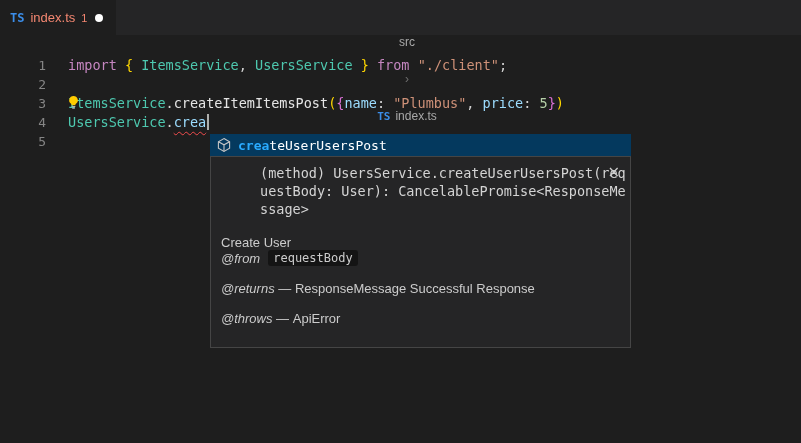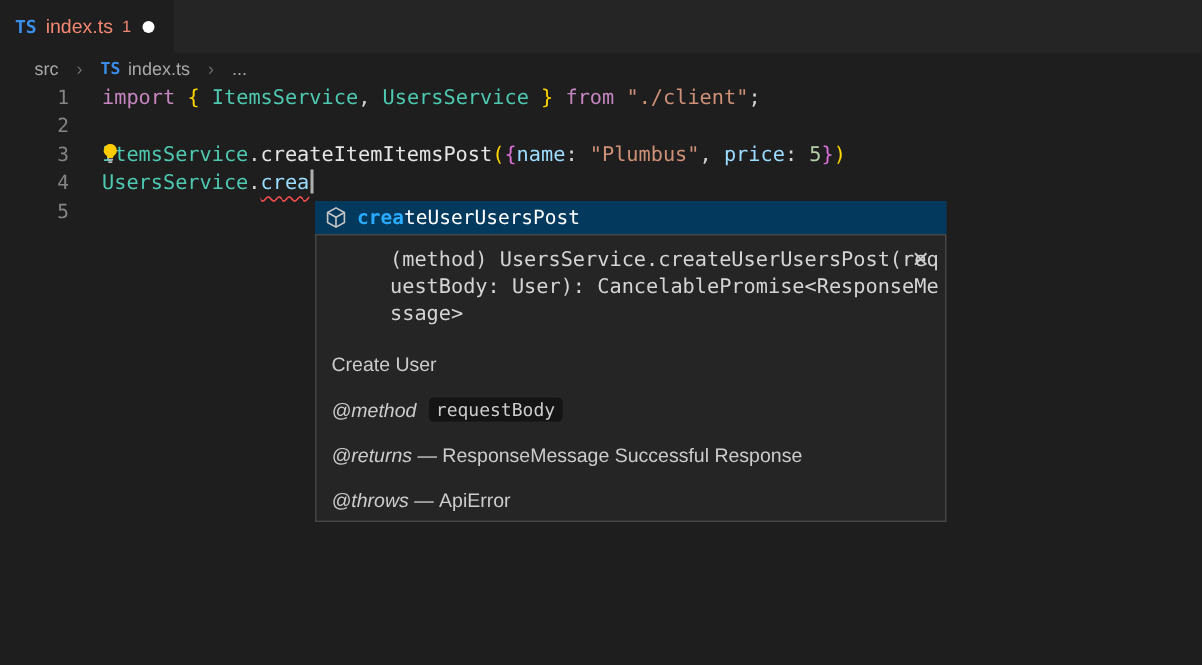--- a/index.html
+++ b/index.html
@@ -26,22 +26,22 @@
   }
   .tab-filename { color: #f48771; }
   .tab-errcount { color: #f48771; font-size: 11px; }
   .dirty-dot {
     width: 8px; height: 8px; border-radius: 50%;
     background: #ffffff; margin-left: 2px;
   }
   
   .breadcrumbs {
     height: 21px; display: flex; align-items: center;
-    padding-left: 23px; gap: 12px;
-    font-size: 12px; color: #a9a9a9;
+    padding-left: 13px; gap: 23px;
+    font-size: 12px; color: #a9a9a9; flex-direction: column;
   }
   .crumb { display: flex; align-items: center; gap: 5px; cursor: pointer; }
   .crumb .ts-icon { font-size: 11px; }
   .crumb-sep { color: #6e6e6e; font-size: 12px; }
   
   .editor { position: relative; font-family: "DejaVu Sans Mono", monospace; font-size: 13.5px; }
   .code-line { display: flex; height: 19px; line-height: 19px; position: relative; }
   .gutter {
     width: 46px; flex: 0 0 46px; text-align: right;
     color: #858585; font-size: 13px; user-select: none;
@@ -90,21 +90,21 @@
     line-height: 18px; color: #d4d4d4;
     width: 368px; word-break: break-all;
     margin-bottom: 17px;
     margin-left: 39px;
   }
   .docs-close {
     position: absolute; top: 8px; right: 10px;
     color: #cccccc; font-size: 15px; line-height: 14px;
     cursor: pointer; font-family: "DejaVu Sans", sans-serif;
   }
-  .docs-description { font-size: 13px; margin-bottom: 15px; }
+  .docs-description { font-size: 13px; margin-bottom: 0; }
   .docs-tag { font-size: 13px; margin-bottom: 15px; display: flex; align-items: center; }
   .tag-name { font-style: italic; }
   .tag-chip {
     font-family: "DejaVu Sans Mono", monospace; font-size: 12px;
     background: #141414; color: #cccccc;
     padding: 1px 5px; border-radius: 3px; margin-left: 8px;
   }
   .tag-dash { white-space: pre; }
 </style>
 </head>
@@ -169,21 +169,21 @@
       <path d="M2.4 4.7 L8 7.8 L13.6 4.7 M8 7.8 L8 14.4" fill="none" stroke="#c5c5c5" stroke-width="1.1"></path>
     </svg>
     <span class="suggest-label"><span class="suggest-match">crea</span><span>teUserUsersPost</span></span>
   </div>
   <div class="suggest-docs">
     <div class="docs-close">×</div>
     <div class="docs-signature">(method) UsersService.createUserUsersPost(requestBody: User): CancelablePromise&lt;ResponseMessage&gt;</div>
     <div class="docs-description">Create User</div>
     <div id="docs-tags">
         <div class="docs-tag">
-          <span class="tag-name">@method</span>
+          <span class="tag-name">@from</span>
           <span class="tag-chip">requestBody</span>
         </div>
         <div class="docs-tag">
           <span class="tag-name">@returns</span>
           <span class="tag-dash"> — </span>
           <span>ResponseMessage Successful Response</span>
         </div>
         <div class="docs-tag">
           <span class="tag-name">@throws</span>
           <span class="tag-dash"> — </span>

